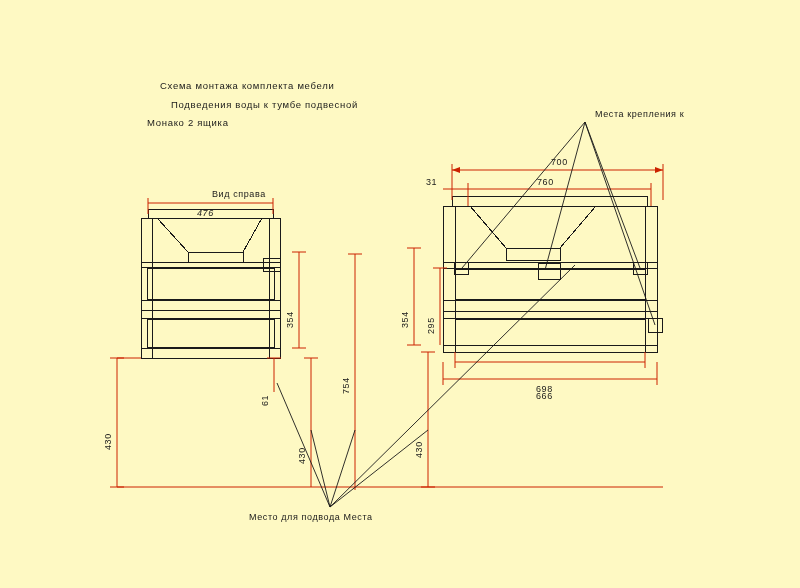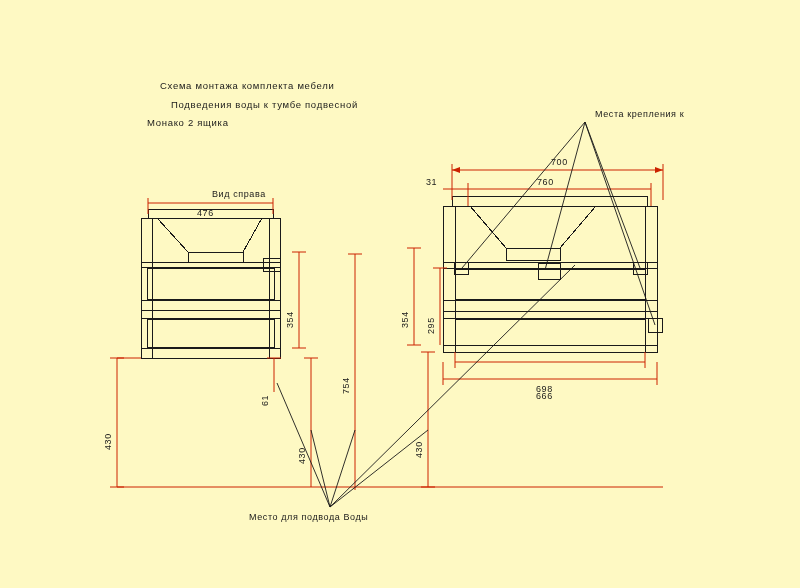--- a/index.html
+++ b/index.html
@@ -169,23 +169,23 @@
 
   <div class="title-block">
     <div class="lbl" style="left:160px; top:80px;">Схема монтажа комплекта мебели</div>
     <div class="lbl" style="left:171px; top:99px;">Подведения воды к тумбе подвесной</div>
     <div class="lbl" style="left:147px; top:117px;">Монако 2 ящика</div>
   </div>
 
   <div class="lbl" style="left:196px; top:188px;margin-left:16px;">Вид справа</div>
 
   <div class="lbl" style="left:595px; top:108px;">Места крепления к</div>
-  <div class="lbl" style="left:249px; top:511px;">Место для подвода Воды</div>
+  <div class="lbl" style="left:249px; top:511px;">Место для подвода Места</div>
 
-  <div class="lbl" style="left:197px; top:207px;">476</div>
+  <div class="lbl" style="left:197px; top:207px;font-style:italic;">476</div>
   <div class="lbl vert" style="left:296px; top:316px;">354</div>
   <div class="lbl vert" style="left:352px; top:382px;">754</div>
   <div class="lbl vert" style="left:114px; top:438px;">430</div>
   <div class="lbl vert" style="left:271px; top:394px;">61</div>
   <div class="lbl vert" style="left:308px; top:452px;">430</div>
 
   <div class="lbl" style="left:551px; top:156px;">700</div>
   <div class="lbl" style="left:537px; top:176px;">760</div>
   <div class="lbl" style="left:426px; top:176px;">31</div>
   <div class="lbl vert" style="left:411px; top:316px;">354</div>

